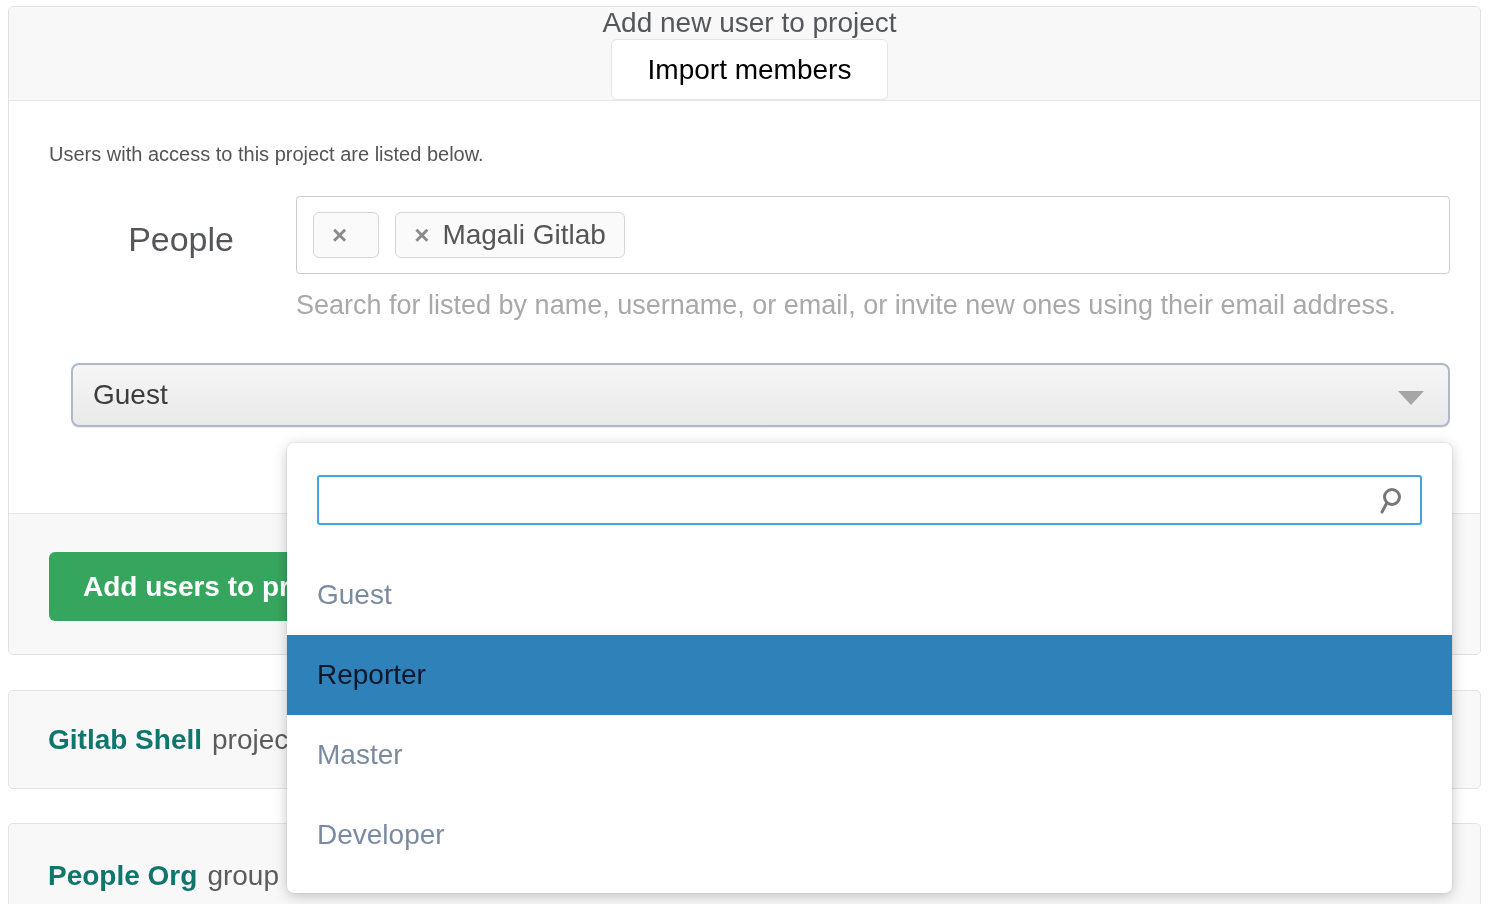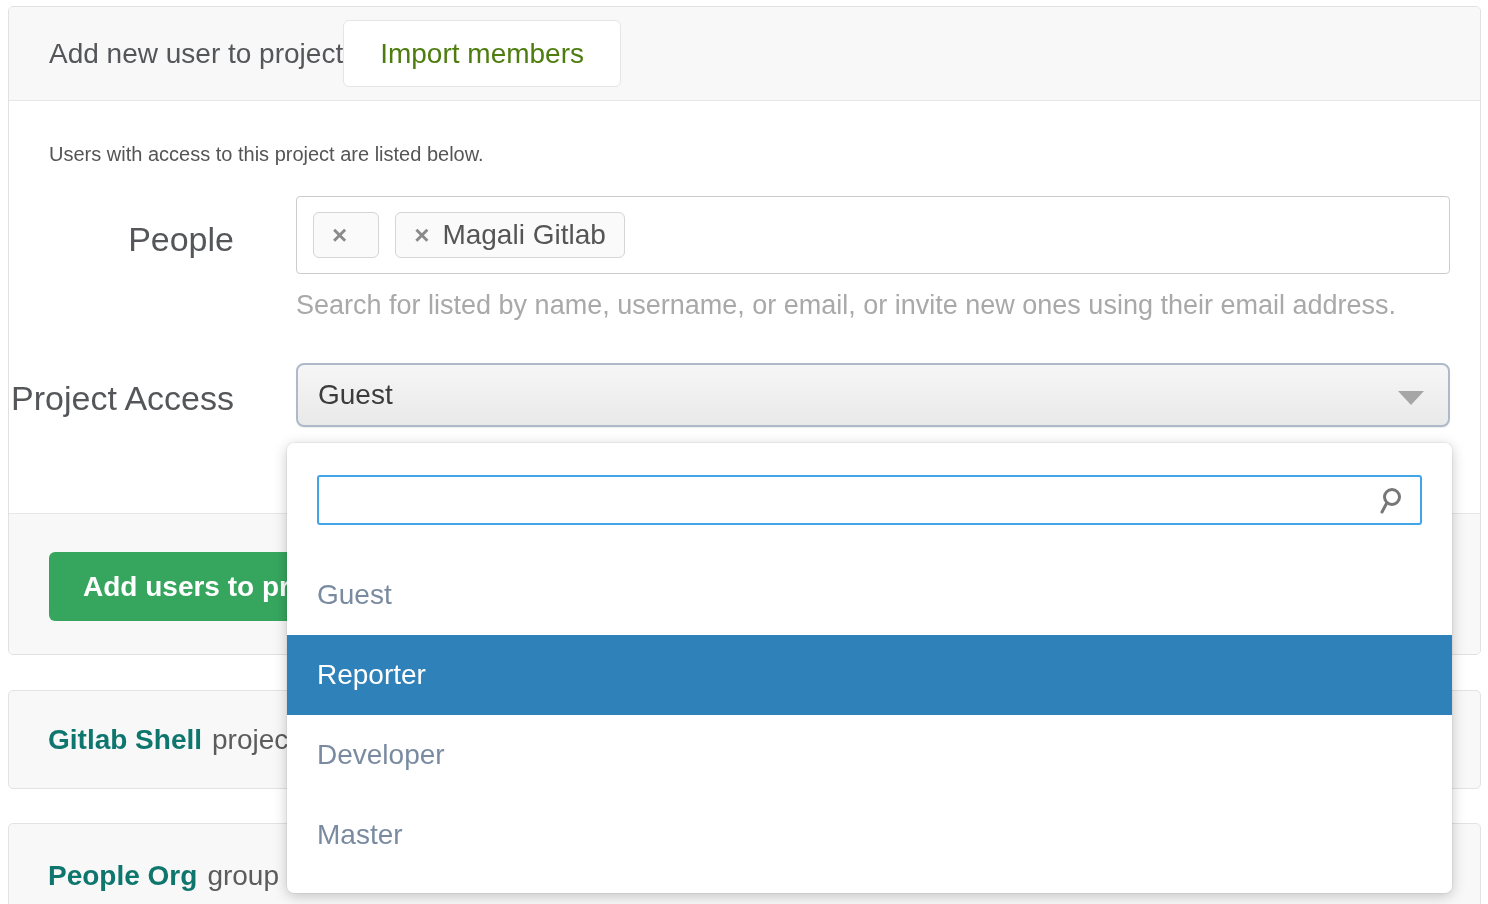--- a/index.html
+++ b/index.html
@@ -22,28 +22,29 @@
   .form-panel { left: 8px; top: 6px; width: 1473px; height: 649px; }
   .panel-heading {
     height: 94px;
     background: #f8f8f8;
     border-bottom: 1px solid #e7e7e7;
     border-radius: 4px 4px 0 0;
     display: flex;
     align-items: center;
     justify-content: flex-start;
     padding: 0 30px 0 40px;
+    flex-direction: column;
   }
   .panel-title { font-size: 28px; color: #54565a; }
   .btn-default {
     background: #fff;
     border: 1px solid #e5e5e5;
     border-radius: 6px;
     font-size: 28px;
-    color: #4d7c0f;
+    color: #000000;
     height: 67px;
     padding: 0 36px;
     font-family: inherit;
     cursor: pointer;
   }
   .panel-body { height: 412px; padding-top: 42px; }
   .intro { font-size: 20px; color: #555; margin-left: 40px; }
 
   .form-row { display: flex; margin-top: 30px; }
   .form-row .field-label {
@@ -187,21 +188,21 @@
   }
   .dropdown ul { list-style: none; margin-top: 30px; }
   .dropdown li {
     height: 80px;
     line-height: 80px;
     padding: 0 30px;
     font-size: 28px;
     color: #7a8ba1;
     cursor: pointer;
   }
-  .dropdown li.active { background: #2f81ba; color: #ffffff; }
+  .dropdown li.active { background: #2f81ba; color: #0f172a; }
 </style>
 </head>
 <body>
 
 <div class="page">
 
   <section class="panel form-panel">
     <header class="panel-heading">
       <span class="panel-title">Add new user to project</span>
       <button class="btn-default">Import members</button>
@@ -220,21 +221,20 @@
             <span class="token">
               <span class="remove-icon">×</span>
               <span>Magali Gitlab</span>
             </span>
           </div>
           <p class="help-text">Search for listed by name, username, or email, or invite new ones using their email address.</p>
         </div>
       </div>
 
       <div class="form-row row-access">
-        <label class="field-label">Project Access</label>
         <div class="control">
           <div class="select-box">
             <span>Guest</span>
             <span class="caret-down"></span>
           </div>
         </div>
       </div>
     </div>
 
     <footer class="panel-footer">
@@ -256,18 +256,18 @@
     <div class="search-wrap">
       <input class="search-input" type="text" value="" style="">
       <svg class="search-icon" viewBox="0 0 28 28">
         <circle cx="16" cy="10" r="7.5" fill="none" stroke="#777" stroke-width="3"></circle>
         <line x1="10.5" y1="16.5" x2="6" y2="25" stroke="#777" stroke-width="3" stroke-linecap="round"></line>
       </svg>
     </div>
     <ul>
       <li>Guest</li>
       <li class="active">Reporter</li>
+      <li>Master</li>
       <li>Developer</li>
-      <li>Master</li>
     </ul>
   </div>
 
 </div>
 
 </body></html>

